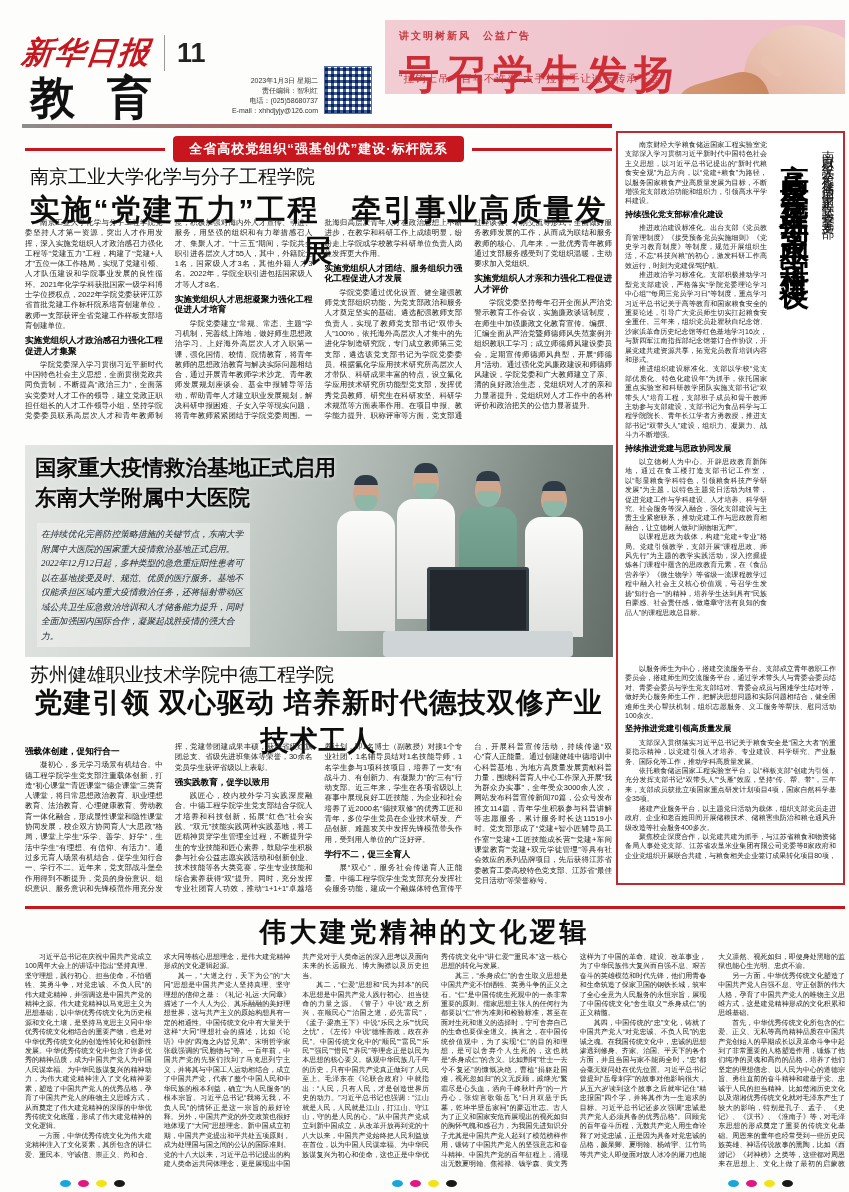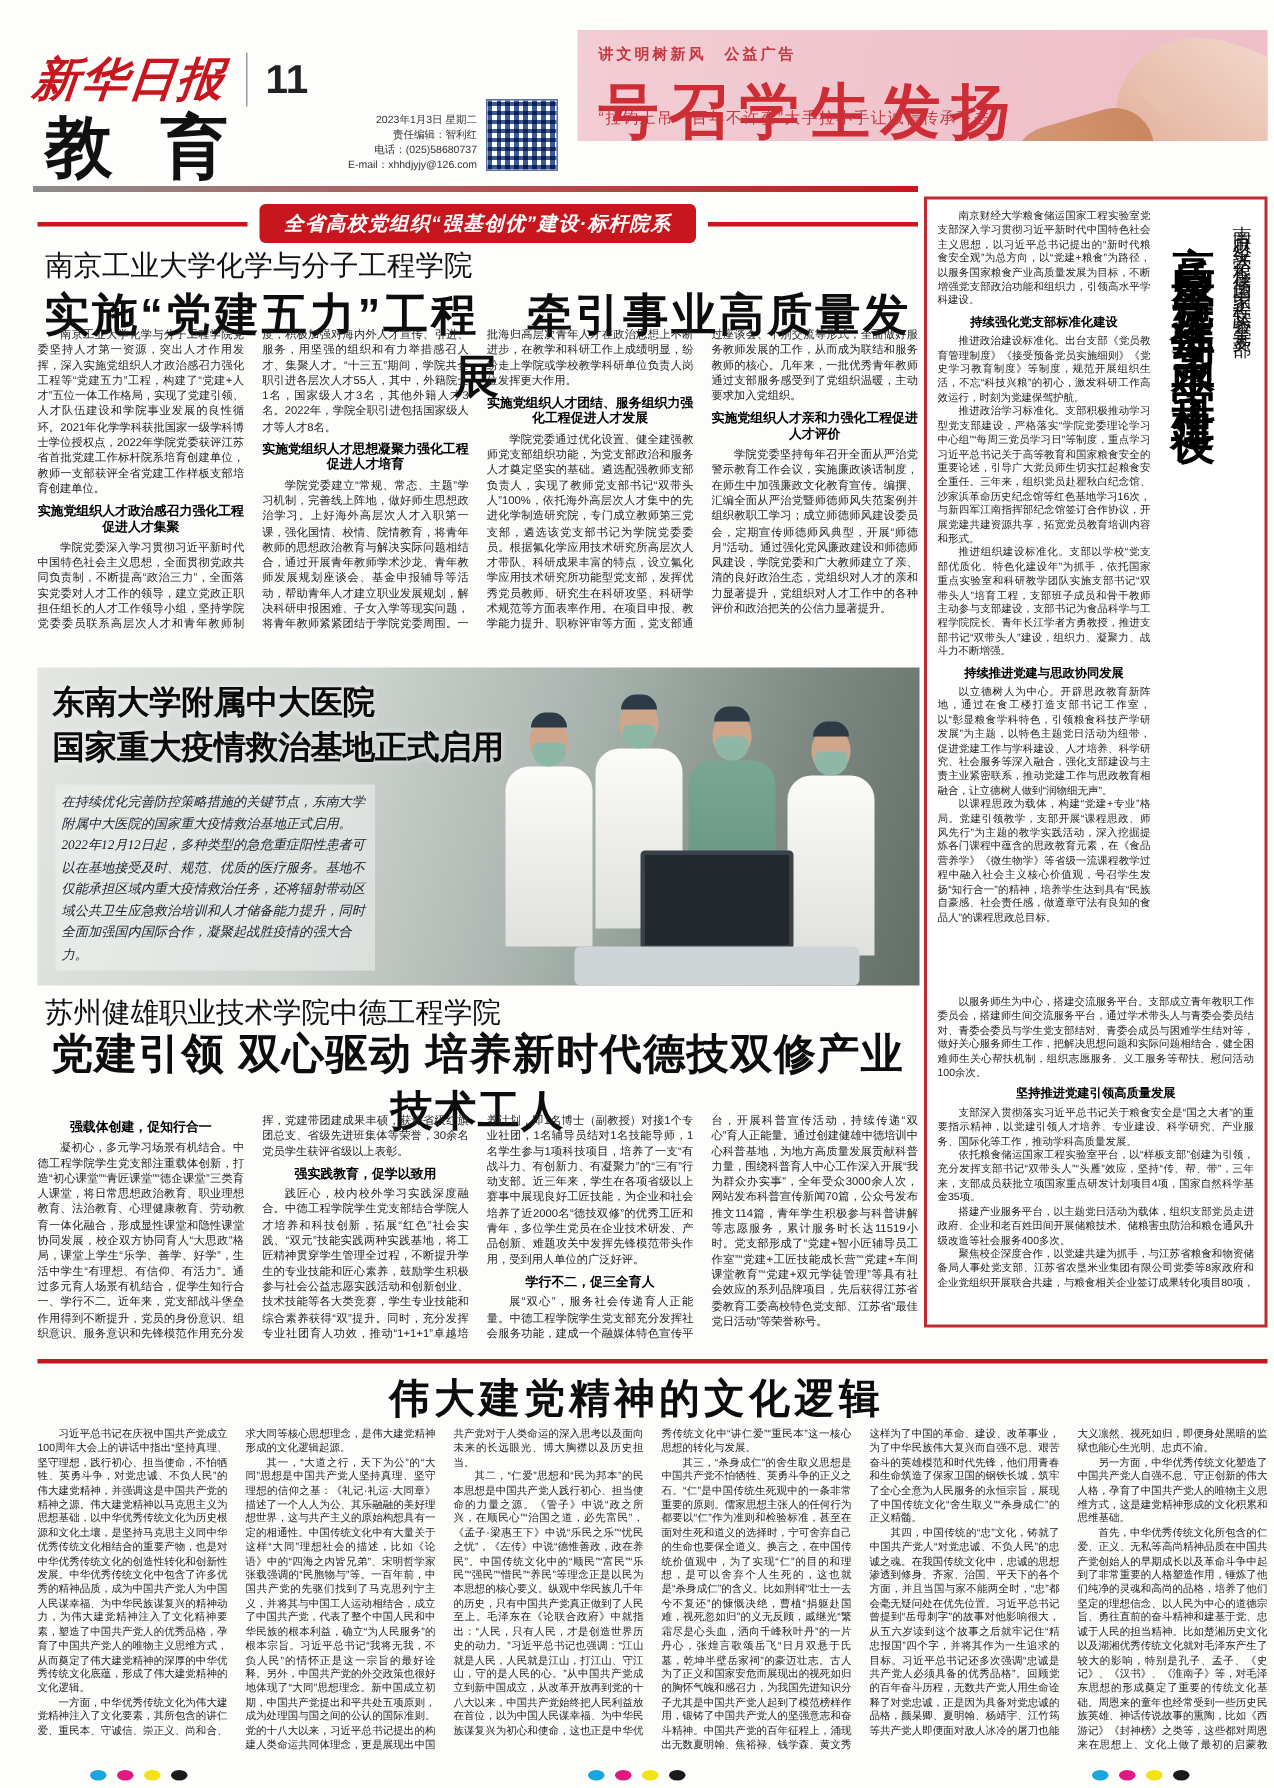--- a/index.html
+++ b/index.html
@@ -32,28 +32,28 @@
   .hand-baby{position:absolute;left:0px;bottom:-8px;width:95px;height:52px;border-radius:26px;
              background:linear-gradient(90deg,#d79a77,#c9875f);transform:rotate(-16deg);}
   .pinky-link{position:absolute;left:84px;top:40px;width:26px;height:12px;border-radius:6px;
               background:#e8c2ae;transform:rotate(40deg);}
   
   .top-rule{position:absolute;left:22px;top:124px;width:590px;height:4px;
             background:linear-gradient(90deg,#8d8d8d,#b05a5a 45%,#c8161e);}
   .badge-row{position:absolute;left:25px;top:136px;width:587px;display:flex;align-items:center;}
   .badge-line{flex:1;height:3px;background:#c8161e;}
   .series-badge{background:#c8161e;color:#fff;font-size:13px;font-weight:bold;
-                padding:4px 16px;border-radius:4px;margin:0 8px;letter-spacing:1px;font-style:italic;}
+                padding:4px 16px;border-radius:4px;margin:0 8px;letter-spacing:1px;}
   
   .kicker{font-size:19px;font-weight:400;font-family:"Liberation Serif",serif;color:#111;}
   .headline{font-weight:900;color:#0d0d0d;}
   .body-cols{column-gap:12px;text-align:justify;overflow:hidden;font-size:7.5px;line-height:10.3px;color:#222;}
   .blk{margin:0;}
   .blk.p{text-indent:2em;}
-  .blk.h{font-weight:bold;text-align:center;font-size:8.6px;margin:4px 0;break-inside:avoid;color:#000;}
+  .blk.h{font-weight:bold;font-size:8.6px;margin:4px 0;break-inside:avoid;color:#000;}
   
   .a1-kicker{position:absolute;left:30px;top:164px;}
   .a1-headline{position:absolute;left:25px;top:190px;width:587px;text-align:center;font-size:30px;letter-spacing:2px;}
   .a1-body{position:absolute;left:25px;top:218px;width:587px;height:204px;column-count:4;}
   
   .photo{position:absolute;left:25px;top:445px;width:588px;height:212px;overflow:hidden;
          background:linear-gradient(105deg,#e3e6e2 0%,#cdd3cf 34%,#a7b1ac 60%,#7d8883 82%,#646e69 100%);}
   .photo-headline{position:absolute;left:10px;top:8px;font-size:21.5px;font-weight:900;color:#0b0b0b;
                   line-height:30px;text-shadow:0 0 4px rgba(255,255,255,.8);}
   .photo-caption{position:absolute;left:12px;top:78px;width:205px;font-family:"Liberation Serif",serif;
@@ -170,22 +170,22 @@
     <div class="person" style="right:30px;top:40px;">
       <div class="p-head">
           <div class="p-cap"></div>
           <div class="p-mask"></div>
         </div>
         <div class="p-body"></div>
     </div>
     <div class="monitor"></div>
     <div class="cart"></div>
     <div class="photo-headline">
+      <div>国家重大疫情救治基地正式启用</div>
       <div>东南大学附属中大医院</div>
-      <div>国家重大疫情救治基地正式启用</div>
     </div>
     <div class="photo-caption">在持续优化完善防控策略措施的关键节点，东南大学附属中大医院的国家重大疫情救治基地正式启用。2022年12月12日起，多种类型的急危重症阳性患者可以在基地接受及时、规范、优质的医疗服务。基地不仅能承担区域内重大疫情救治任务，还将辐射带动区域公共卫生应急救治培训和人才储备能力提升，同时全面加强国内国际合作，凝聚起战胜疫情的强大合力。</div>
   </div>
 
   <div class="kicker a2-kicker">苏州健雄职业技术学院中德工程学院</div>
   <div class="headline a2-headline">党建引领 双心驱动 培养新时代德技双修产业技术工人</div>
   <div class="body-cols a2-body">
       <div class="blk h">强载体创建，促知行合一</div>
       <div class="blk p">凝初心，多元学习场景有机结合。中德工程学院学生党支部注重载体创新，打造“初心课堂”“青匠课堂”“德企课堂”三类育人课堂，将日常思想政治教育、职业理想教育、法治教育、心理健康教育、劳动教育一体化融合，形成显性课堂和隐性课堂协同发展，校企双方协同育人“大思政”格局，课堂上学生“乐学、善学、好学”，生活中学生“有理想、有信仰、有活力”。通过多元育人场景有机结合，促学生知行合一、学行不二。近年来，党支部战斗堡垒作用得到不断提升，党员的身份意识、组织意识、服务意识和先锋模范作用充分发挥，党建带团建成果丰硕，获评省级红旗团总支、省级先进班集体等荣誉，30余名党员学生获评省级以上表彰。</div>
       <div class="blk h">强实践教育，促学以致用</div>

